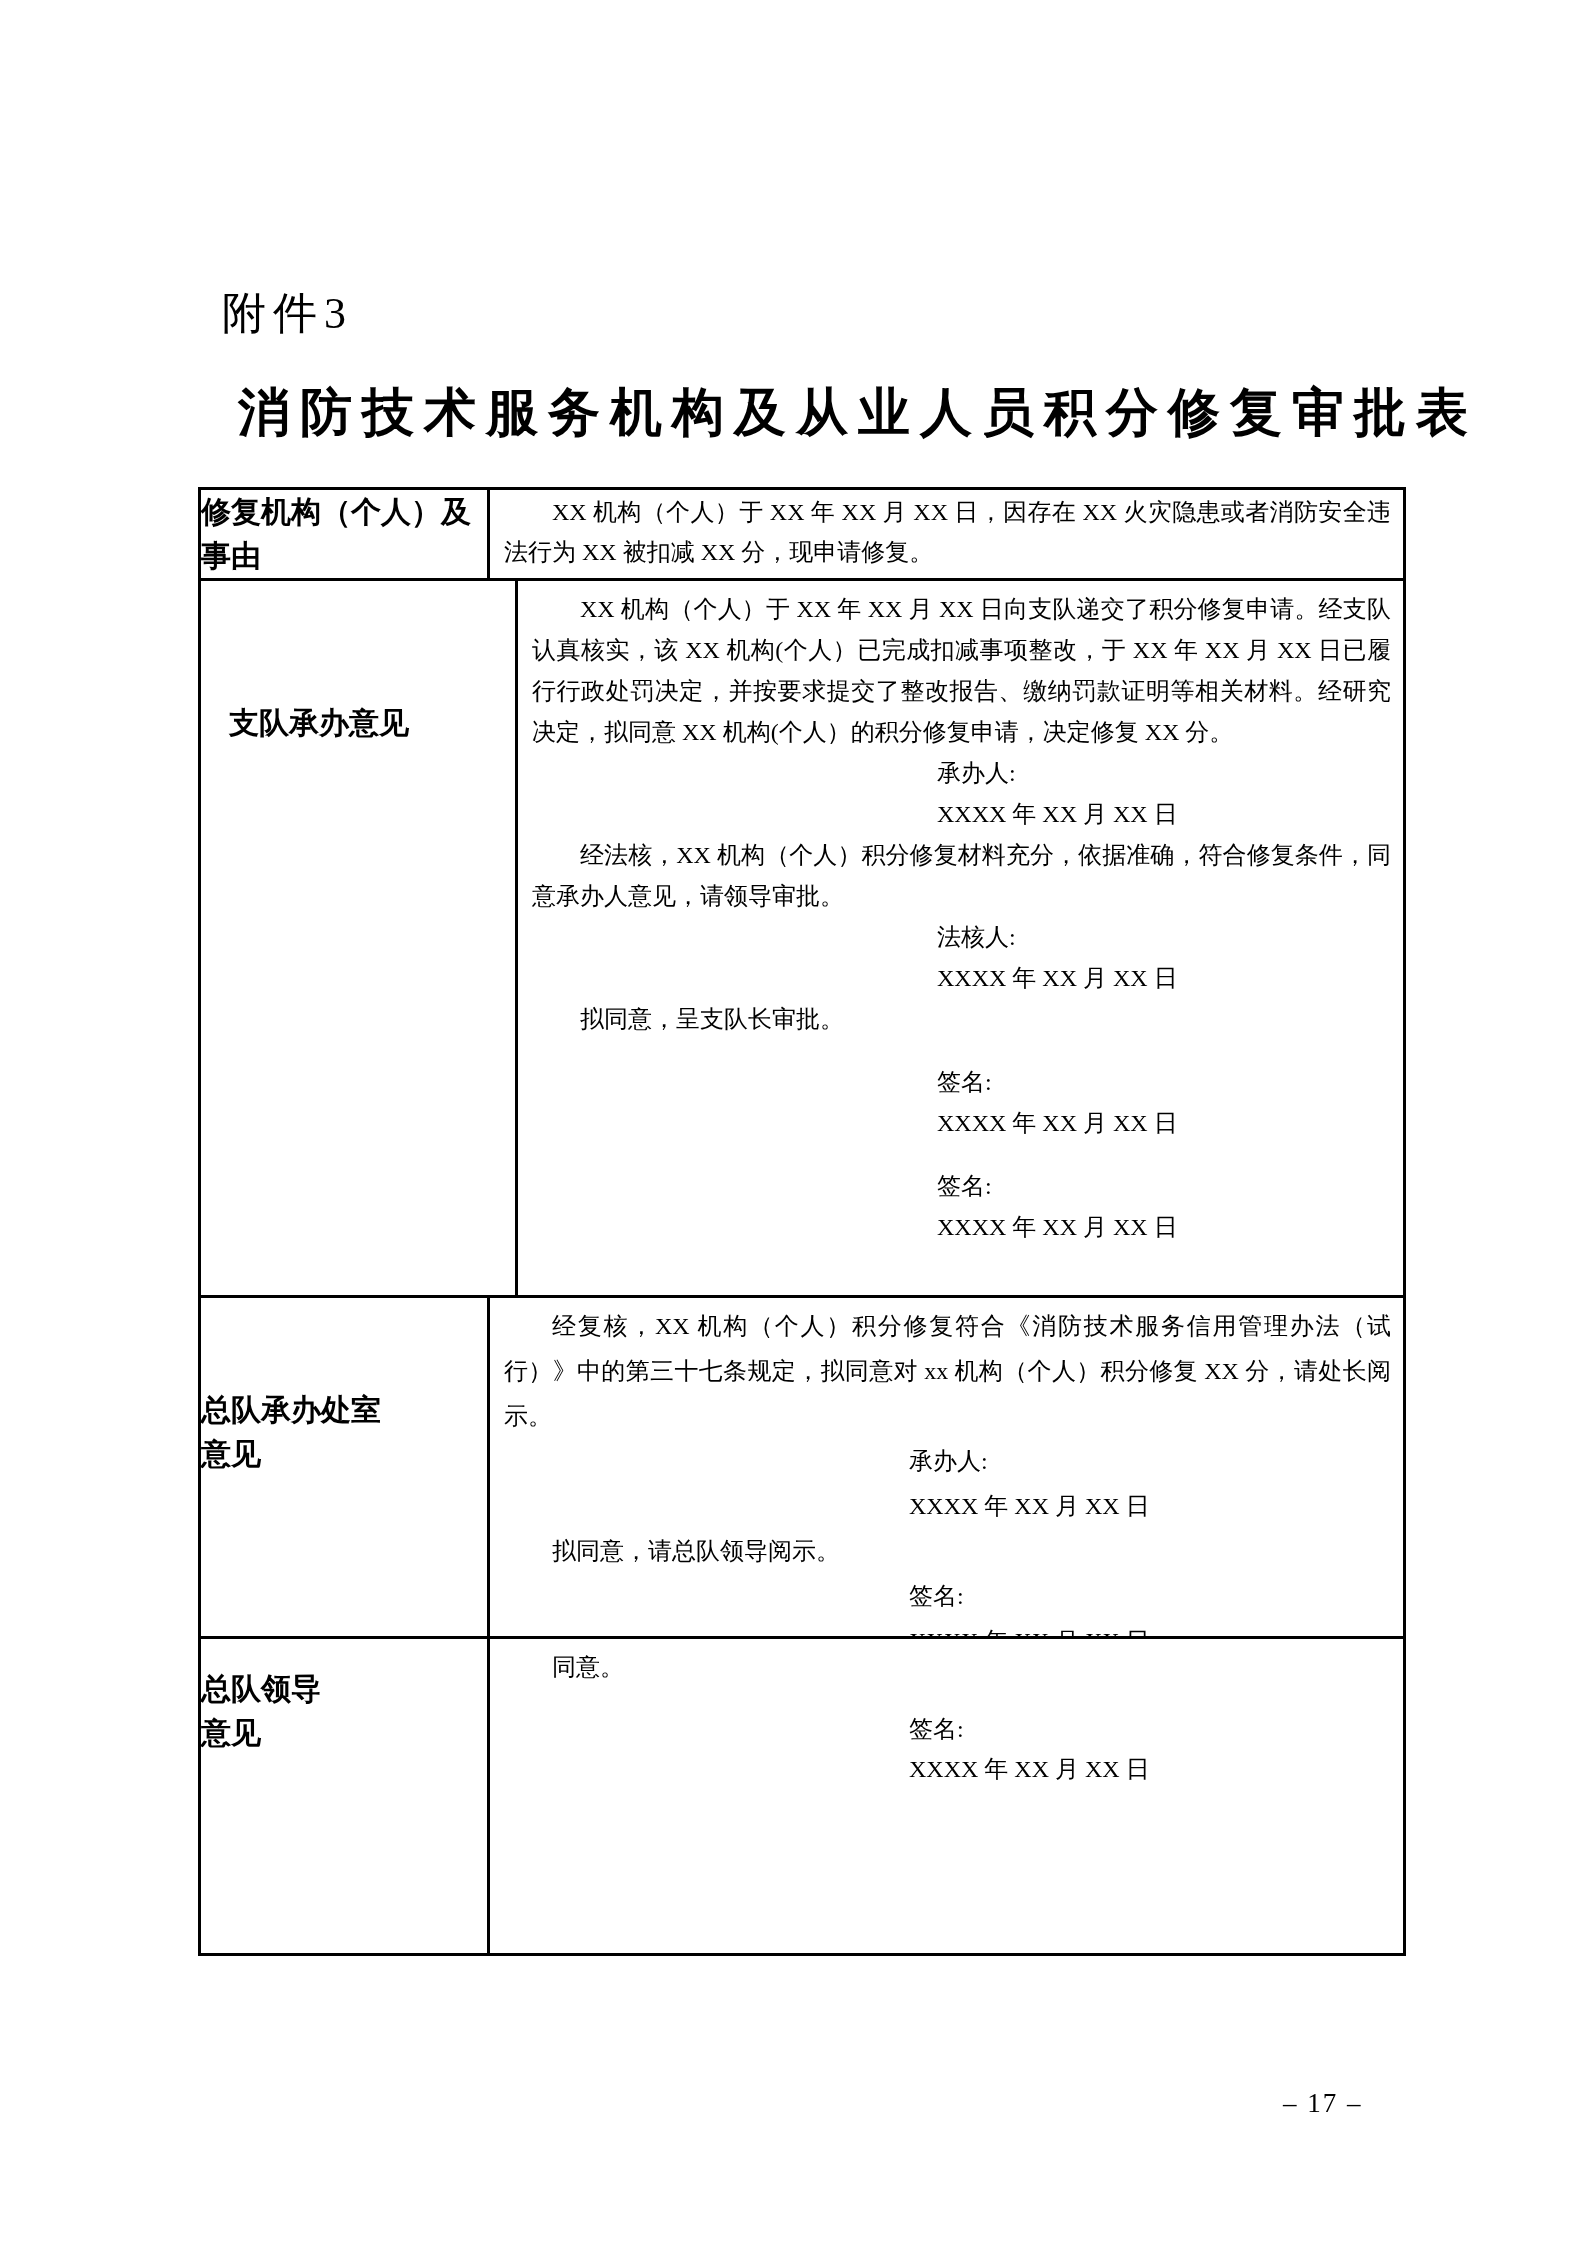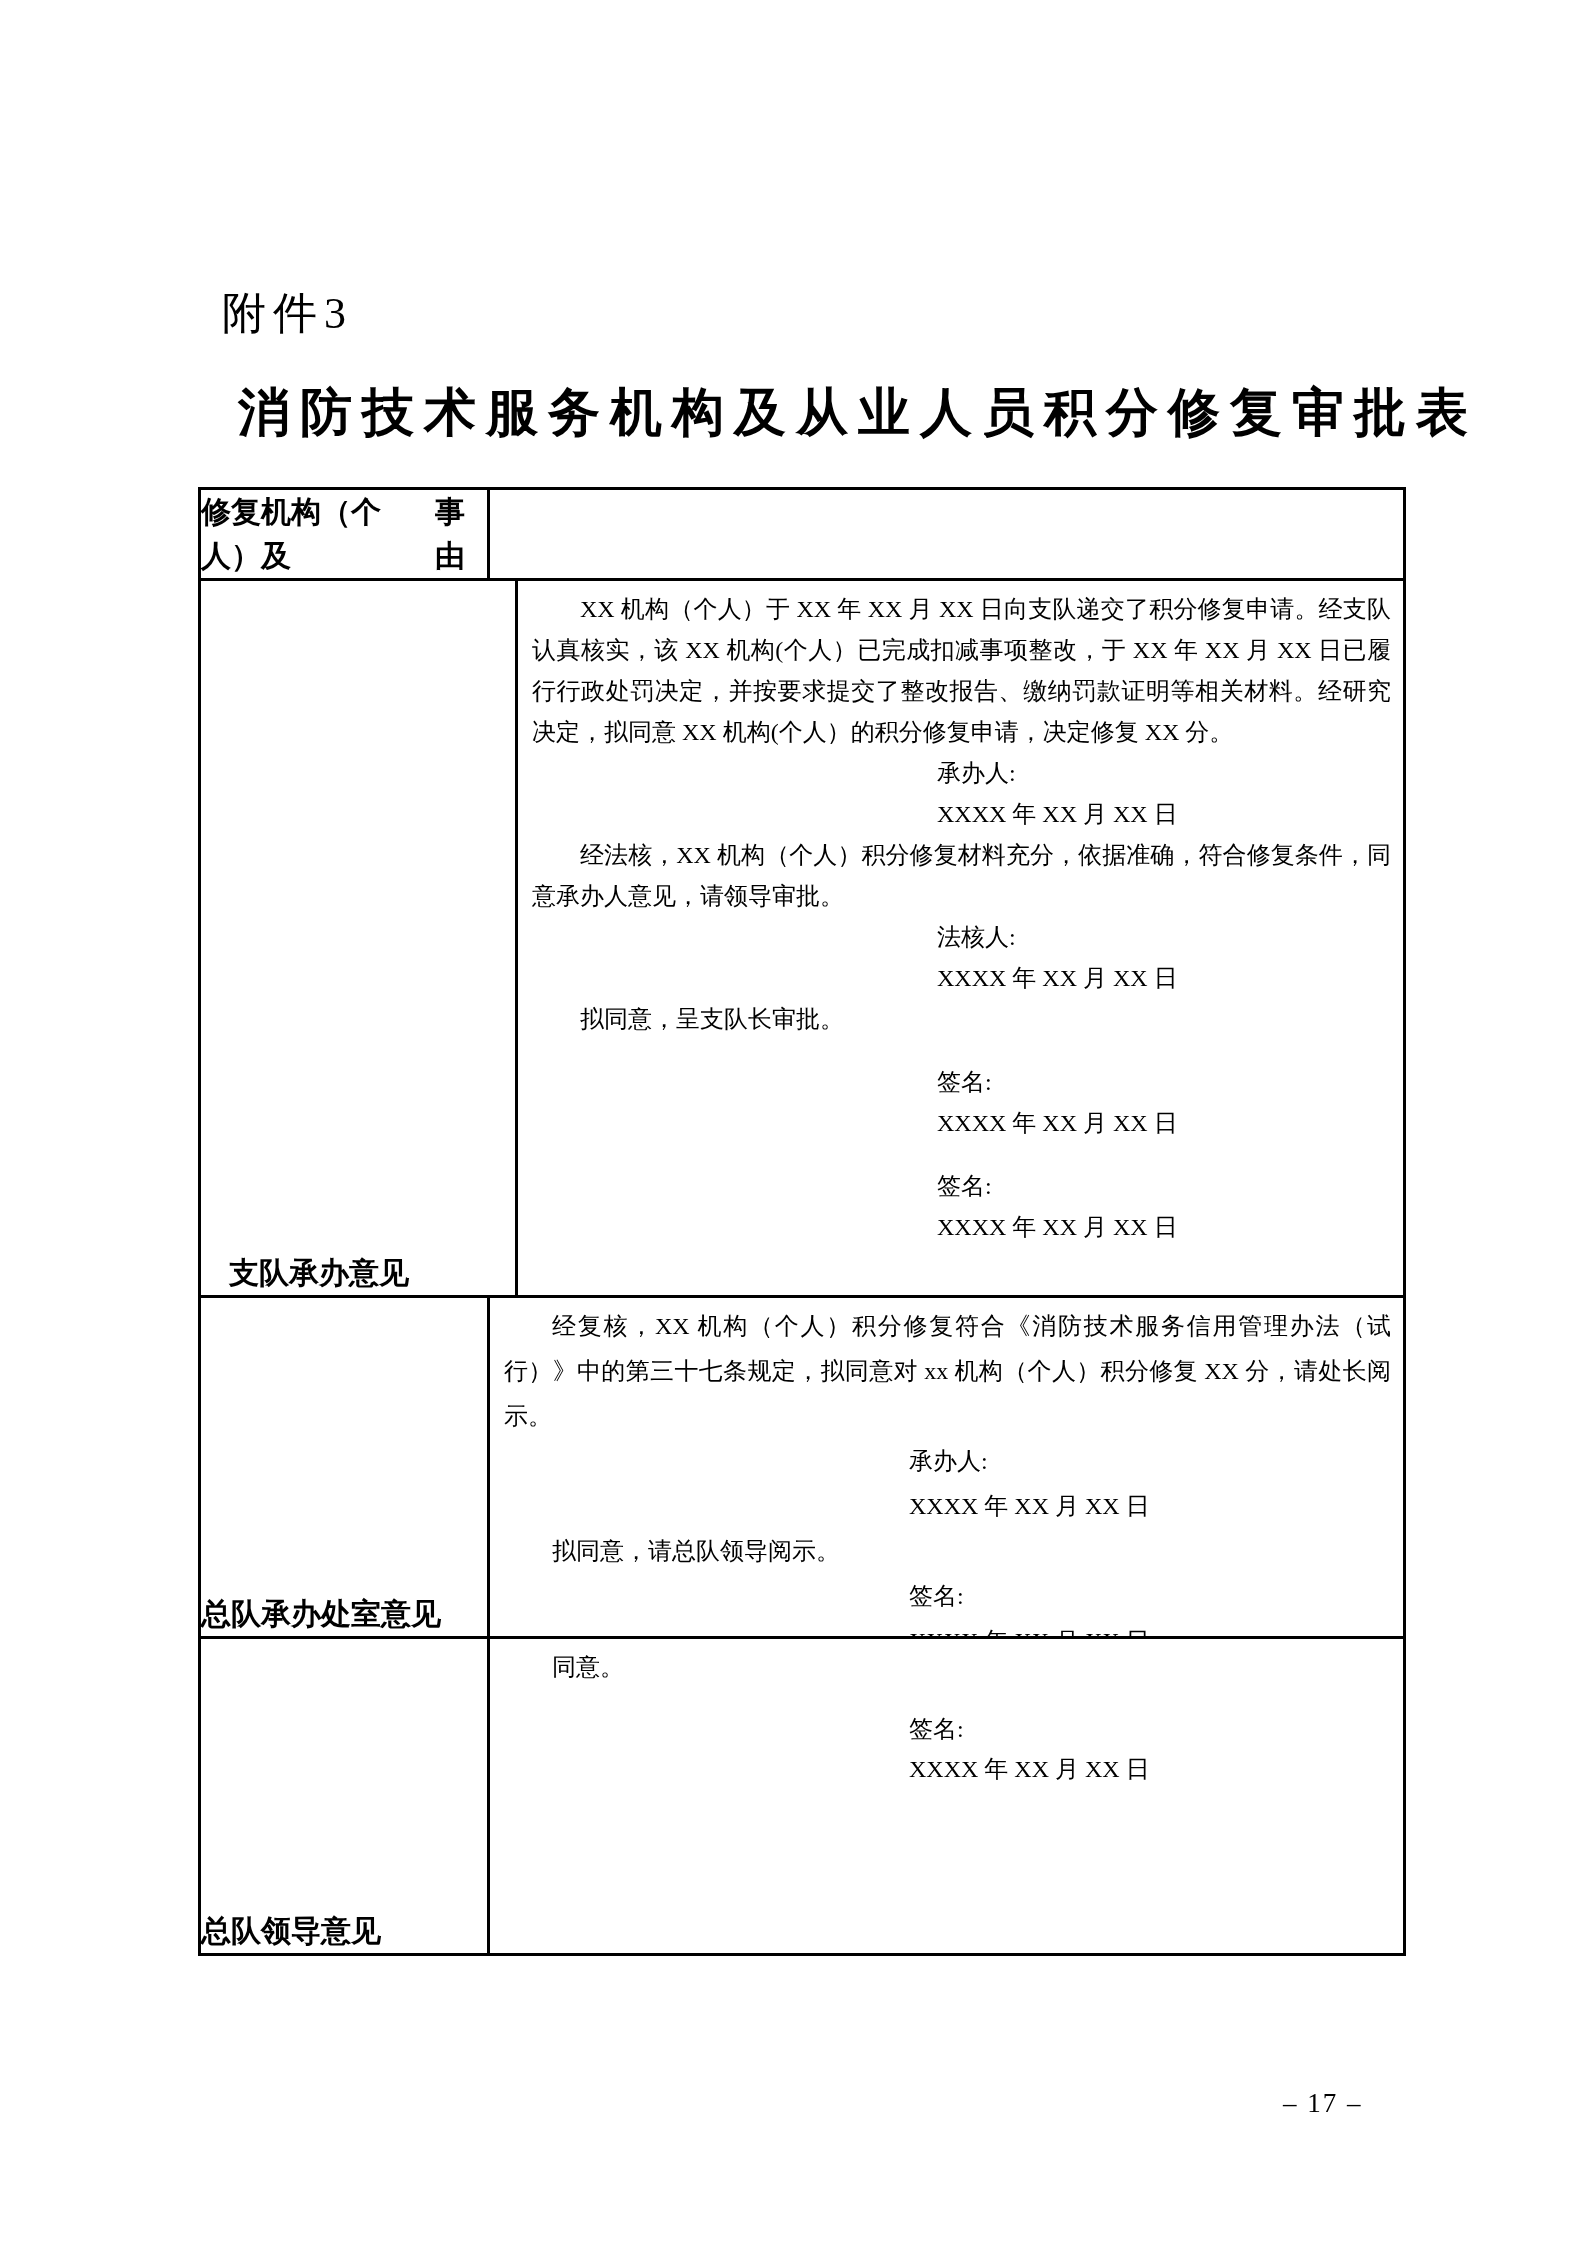--- a/index.html
+++ b/index.html
@@ -41,21 +41,22 @@
   .t-row + .t-row { border-top: 3px solid #000000; }
   .t-row.r1 { height: 88px; }
   .t-row.r2 { height: 717px; }
   .t-row.r3 { height: 341px; }
   .t-row.r4 { height: 317px; }
   .t-label {
     width: 289px;
     flex: 0 0 289px;
     border-right: 3px solid #000000;
     display: flex;
-    align-items: flex-end;
+    flex-direction: column;
+    align-items: flex-start;
     font-weight: bold;
     font-size: 30px;
     line-height: 44px;
   }
   .r1 .t-label { justify-content: center; }
   .r2 .t-label { padding-top: 120px; margin-left: 28px; }
   .r3 .t-label { padding-top: 90px; }
   .r4 .t-label { padding-top: 28px; }
   .t-content {
     flex: 1 1 auto;
@@ -87,20 +88,23 @@
   <div class="attachment">附件3</div>
 
   <h1 class="title">消防技术服务机构及从业人员积分修复审批表</h1>
 
   <div class="doc-table">
 
     <div class="t-row r1">
       <div class="t-label">
           <div class="label-line">修复机构（个人）及</div>
           <div class="label-line">事由</div>
+        </div>
+      <div class="t-content">
+          <div class="line para">XX 机构（个人）于 XX 年 XX 月 XX 日，因存在 XX 火灾隐患或者消防安全违法行为 XX 被扣减 XX 分，现申请修复。</div>
         </div>
     </div>
 
     <div class="t-row r2">
       <div class="t-label">
           <div class="label-line">支队承办意见</div>
         </div>
       <div class="t-content">
           <div class="line para">XX 机构（个人）于 XX 年 XX 月 XX 日向支队递交了积分修复申请。经支队认真核实，该 XX 机构(个人）已完成扣减事项整改，于 XX 年 XX 月 XX 日已履行行政处罚决定，并按要求提交了整改报告、缴纳罚款证明等相关材料。经研究决定，拟同意 XX 机构(个人）的积分修复申请，决定修复 XX 分。</div>
           <div class="line tab">承办人:</div>

